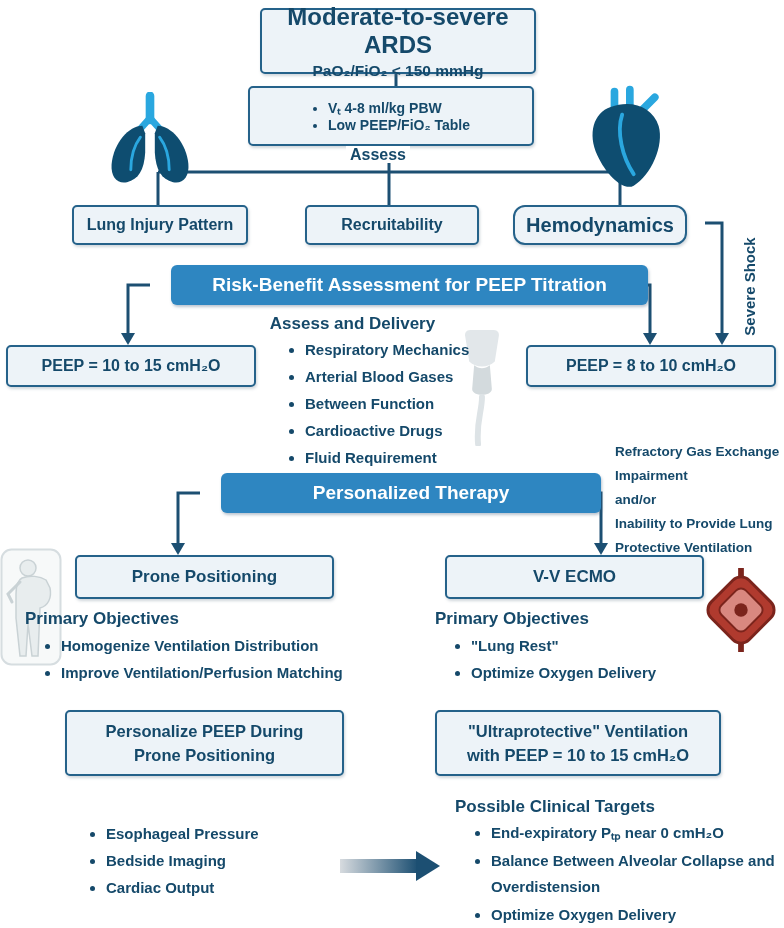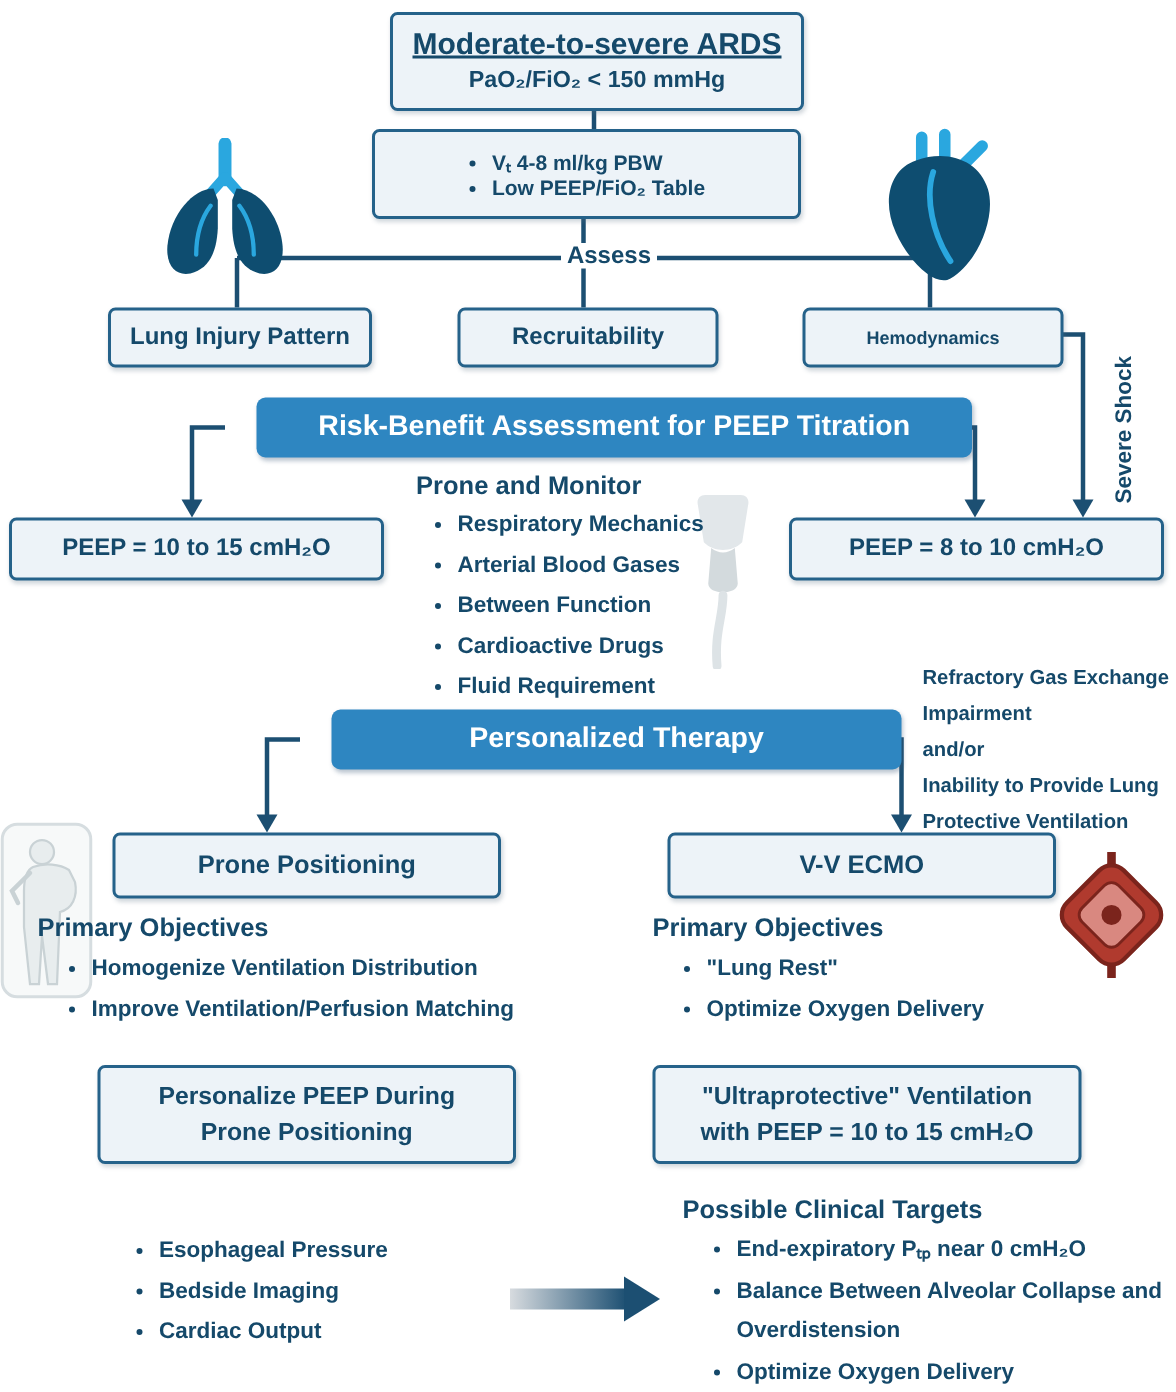--- a/index.html
+++ b/index.html
@@ -16,35 +16,35 @@
   .banner{
     position:absolute;z-index:2;background:#2e86c1;border-radius:6px;color:#ffffff;font-weight:bold;
     display:flex;align-items:center;justify-content:center;box-shadow:1px 2px 3px rgba(60,90,120,.35);margin-left:21px;
   }
   .heading{position:absolute;z-index:2;font-weight:bold;font-size:17px;color:#15496a;}
   .blist{position:absolute;z-index:2;margin:0;padding-left:17px;list-style:disc;}
   .blist li{font-weight:bold;font-size:15px;line-height:27px;color:#15496a;}
   .icon{position:absolute;z-index:1;}
 
   .ards-box{left:260px;top:8px;width:272px;height:62px;}
-  .ards-title{font-size:20px;text-decoration:underline;}
+  .ards-title{font-size:24px;}
   .ards-sub{font-size:15.5px;margin-top:3px;}
 
   .lpv-box{left:248px;top:86px;width:282px;height:56px;}
   .lpv-title{font-size:15.5px;}
   .lpv-list{margin:2px 0 0 0;padding-left:16px;list-style:disc;text-align:left;}
   .lpv-list li{font-size:14px;line-height:17px;font-weight:bold;}
 
-  .assess-label{position:absolute;z-index:2;left:318px;top:162px;width:120px;text-align:right;
+  .assess-label{position:absolute;z-index:2;left:318px;top:146px;width:120px;text-align:center;
     font-size:16px;font-weight:bold;color:#15496a;}
   .assess-label span{background:#ffffff;padding:0 4px;}
 
   .box-lung-injury{left:72px;top:205px;width:172px;height:36px;font-size:16px;}
   .box-recruit{left:305px;top:205px;width:170px;height:36px;font-size:16px;}
-  .box-hemo{left:535px;top:205px;width:170px;height:36px;font-size:12px;}
+  .box-hemo{left:513px;top:205px;width:170px;height:36px;font-size:20px;border-radius:12px;}
 
   .severe-shock{position:absolute;z-index:2;left:734px;top:228px;width:30px;height:116px;
     display:flex;align-items:center;justify-content:center;}
   .severe-shock span{transform:rotate(-90deg);white-space:nowrap;font-weight:bold;font-size:15px;color:#15496a;}
 
   .banner-risk{left:150px;top:265px;width:477px;height:40px;font-size:19px;}
   .peep-left{left:6px;top:345px;width:246px;height:38px;font-size:16px;}
   .peep-right{left:526px;top:345px;width:246px;height:38px;font-size:16px;}
 
   .am-title{left:245px;top:314px;width:215px;text-align:center;}
@@ -150,21 +150,21 @@
     <span>Risk-Benefit Assessment for PEEP Titration</span>
   </div>
 
   <div class="box peep-left">
     <div>PEEP = 10 to 15 cmH₂O</div>
   </div>
   <div class="box peep-right">
     <div>PEEP = 8 to 10 cmH₂O</div>
   </div>
 
-  <div class="heading am-title">Prone and Monitor</div>
+  <div class="heading am-title">Assess and Delivery</div>
   <ul class="blist am-list">
     <li>Respiratory Mechanics</li>
     <li>Arterial Blood Gases</li>
     <li>Between Function</li>
     <li>Cardioactive Drugs</li>
     <li>Fluid Requirement</li>
   </ul>
 
   <div class="banner banner-pers">
     <span>Personalized Therapy</span>

